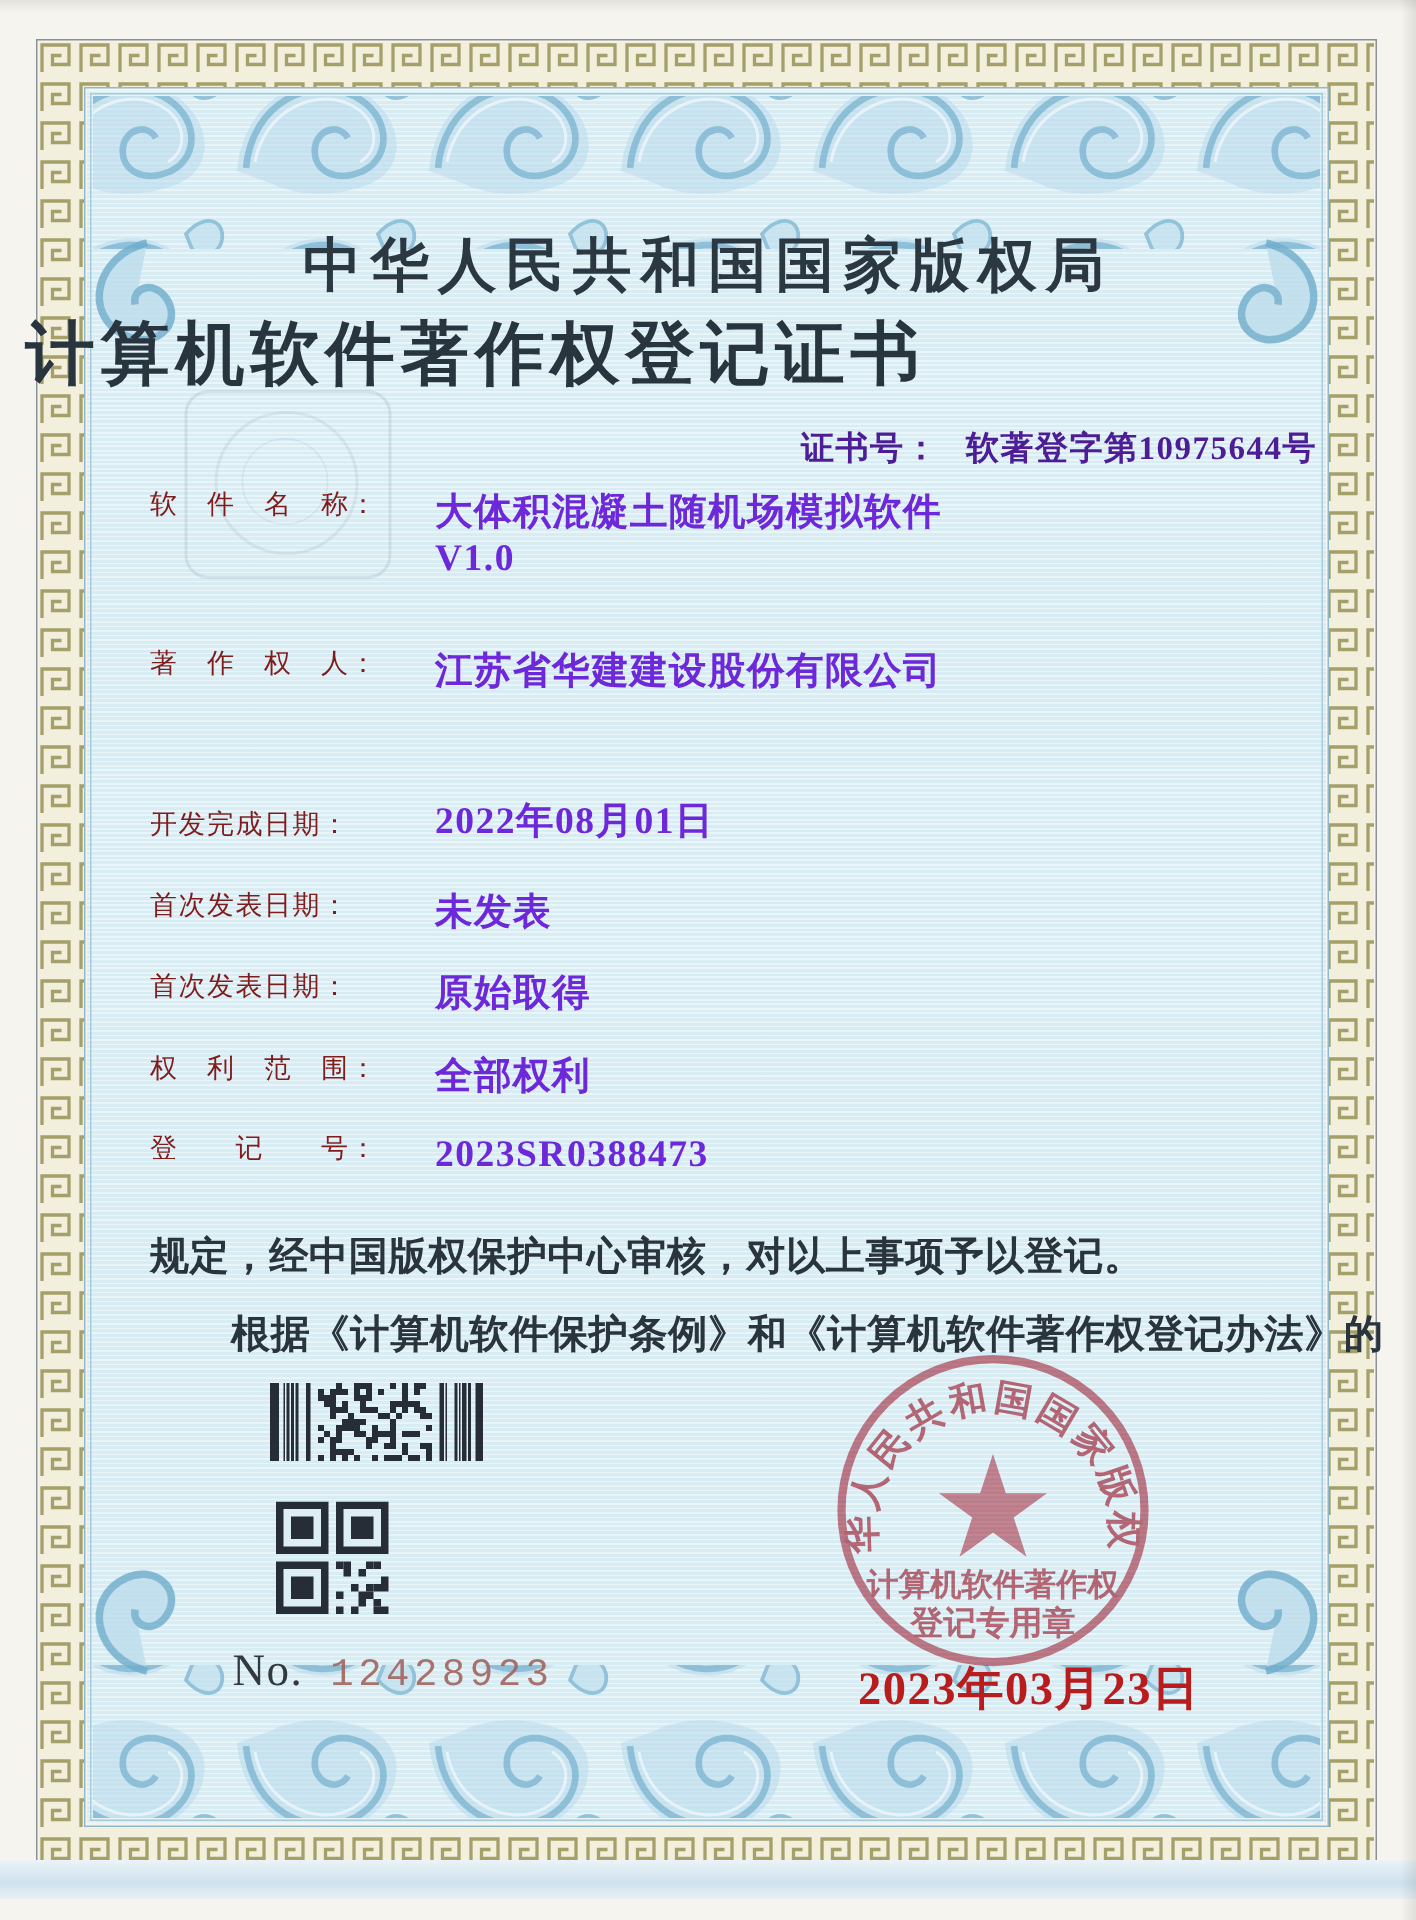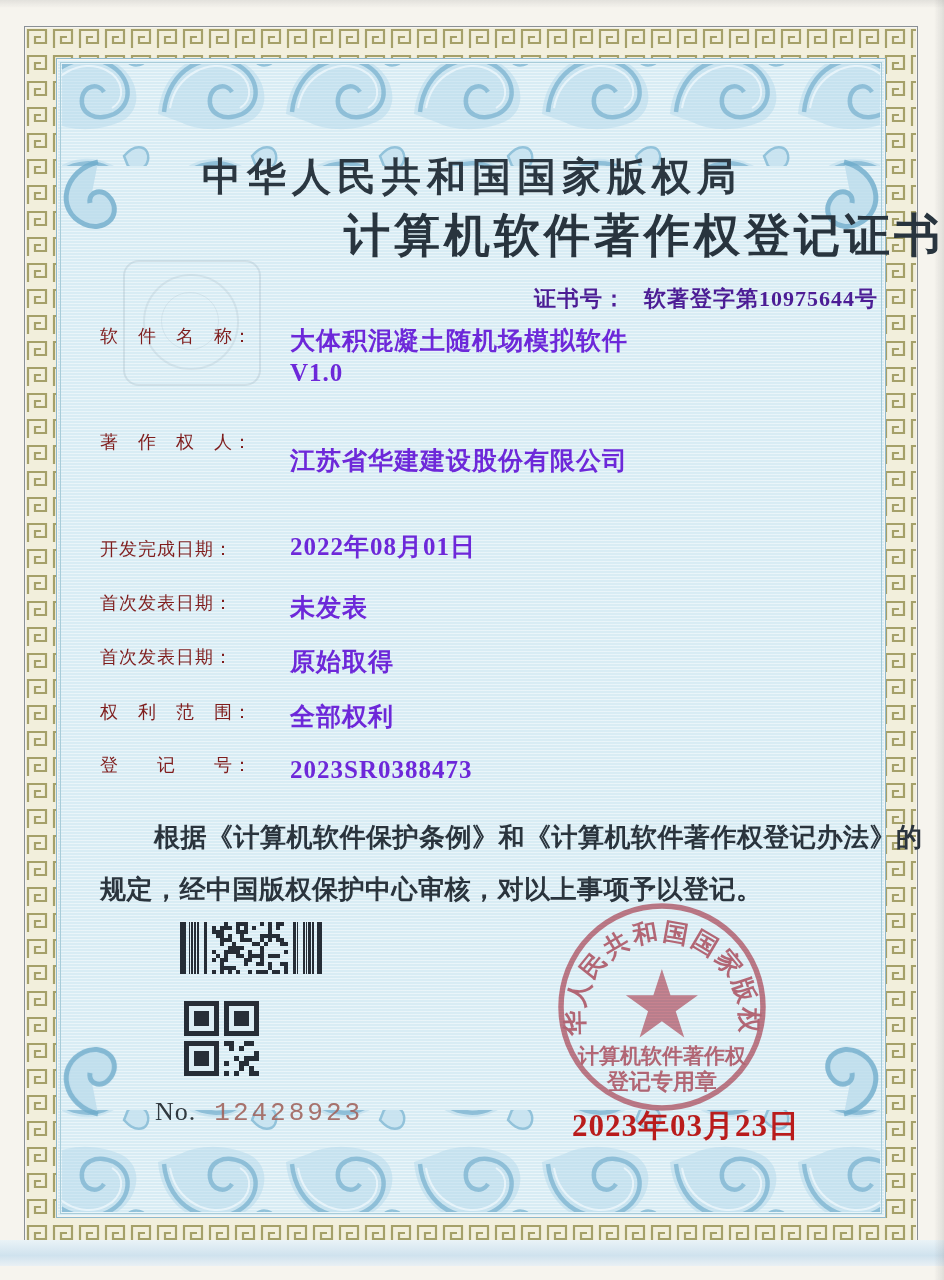--- a/index.html
+++ b/index.html
@@ -31,41 +31,41 @@
   .watermark::after{content:"";position:absolute;left:18px;top:12px;width:92px;height:92px;
     border:2px solid rgba(130,150,165,.22);border-radius:50%;}
   .watermark::before{content:"";position:absolute;left:36px;top:30px;width:56px;height:56px;
     border:1px solid rgba(130,150,165,.20);border-radius:50%;}
 
   .authority{
     position:absolute;left:0;right:0;top:150px;text-align:center;
     font-size:39px;font-weight:700;letter-spacing:6px;color:#2b3741;white-space:nowrap;
   }
   .cert-title{
-    position:absolute;left:17px;right:0;top:205px;text-align:right;
+    position:absolute;left:17px;right:0;top:205px;text-align:left;
     font-size:46px;font-weight:700;letter-spacing:4px;color:#28343e;white-space:nowrap;
   }
   .certno{
     position:absolute;top:284px;right:66px;font-size:22px;font-weight:700;color:#4c1d95;
     letter-spacing:1px;white-space:nowrap;
   }
   .certno .gap{display:inline-block;width:18px;}
 
   .field-label{position:absolute;left:100px;font-size:18px;font-weight:400;color:#7f1d1d;white-space:nowrap;letter-spacing:1px;}
   .field-value{position:absolute;left:290px;font-size:25px;font-weight:700;color:#6d28d9;white-space:nowrap;letter-spacing:1px;}
 
   .statement{position:absolute;left:100px;top:812px;width:770px;color:#2a343d;}
   .statement .line{font-size:26px;font-weight:600;letter-spacing:.5px;white-space:nowrap;line-height:52px;}
   .statement .indent{padding-left:54px;}
 
   .barcode{position:absolute;left:180px;top:922px;width:142px;height:52px;}
   .qrcode{position:absolute;left:184px;top:1001px;width:78px;height:78px;}
 
   .serial{position:absolute;left:155px;top:1097px;white-space:nowrap;}
-  .serial .no{font-size:26px;color:#323a40;letter-spacing:1px;margin-top:40px;}
+  .serial .no{font-size:30px;color:#323a40;letter-spacing:1px;margin-top:40px;}
   .serial .num{font-family:Liberation Mono, monospace;
     font-size:26px;color:#a2655e;letter-spacing:3px;margin-left:14px;opacity:.9;}
 
   .seal{position:absolute;left:548px;top:893px;width:228px;height:228px;
     mix-blend-mode:multiply;opacity:.93;}
   .issue-date{position:absolute;left:572px;top:1105px;font-size:31px;font-weight:600;
     color:#b91c1c;letter-spacing:1px;white-space:nowrap;}
 </style>
 </head>
 <body>
@@ -113,40 +113,40 @@
 
 <div class="certno">
   <span>证书号：</span><span class="gap"></span><span>软著登字第10975644号</span>
 </div>
 
 <div class="field-label" style="top:324px">软　件　名　称：</div>
 <div class="field-value" style="top:324px">大体积混凝土随机场模拟软件</div>
 <div class="field-value" style="top:359px">V1.0</div>
 
 <div class="field-label" style="top:430px">著　作　权　人：</div>
-<div class="field-value" style="top:444px">江苏省华建建设股份有限公司</div>
+<div class="field-value" style="top:430px">江苏省华建建设股份有限公司</div>
 
 <div class="field-label" style="top:537px">开发完成日期：</div>
 <div class="field-value" style="top:530px">2022年08月01日</div>
 
 <div class="field-label" style="top:591px">首次发表日期：</div>
 <div class="field-value" style="top:591px">未发表</div>
 
 <div class="field-label" style="top:645px">首次发表日期：</div>
 <div class="field-value" style="top:645px">原始取得</div>
 
 <div class="field-label" style="top:700px">权　利　范　围：</div>
 <div class="field-value" style="top:700px">全部权利</div>
 
 <div class="field-label" style="top:753px">登　　记　　号：</div>
 <div class="field-value" style="top:756px">2023SR0388473</div>
 
 <div class="statement">
+  <div class="line">规定，经中国版权保护中心审核，对以上事项予以登记。</div>
   <div class="line indent">根据《计算机软件保护条例》和《计算机软件著作权登记办法》的</div>
-  <div class="line">规定，经中国版权保护中心审核，对以上事项予以登记。</div>
 </div>
 
 <svg class="barcode" id="barcode-svg" viewBox="0 0 142 52">
     <rect x="0" y="0" width="6" height="52" fill="#262d36"></rect>
     <rect x="137" y="0" width="5" height="52" fill="#262d36"></rect>
     <rect x="9" y="0" width="1" height="52" fill="#262d36"></rect>
     <rect x="11" y="0" width="2" height="52" fill="#262d36"></rect>
     <rect x="14" y="0" width="2" height="52" fill="#262d36"></rect>
     <rect x="17" y="0" width="2" height="52" fill="#262d36"></rect>
     <rect x="24" y="0" width="3" height="52" fill="#262d36"></rect>

